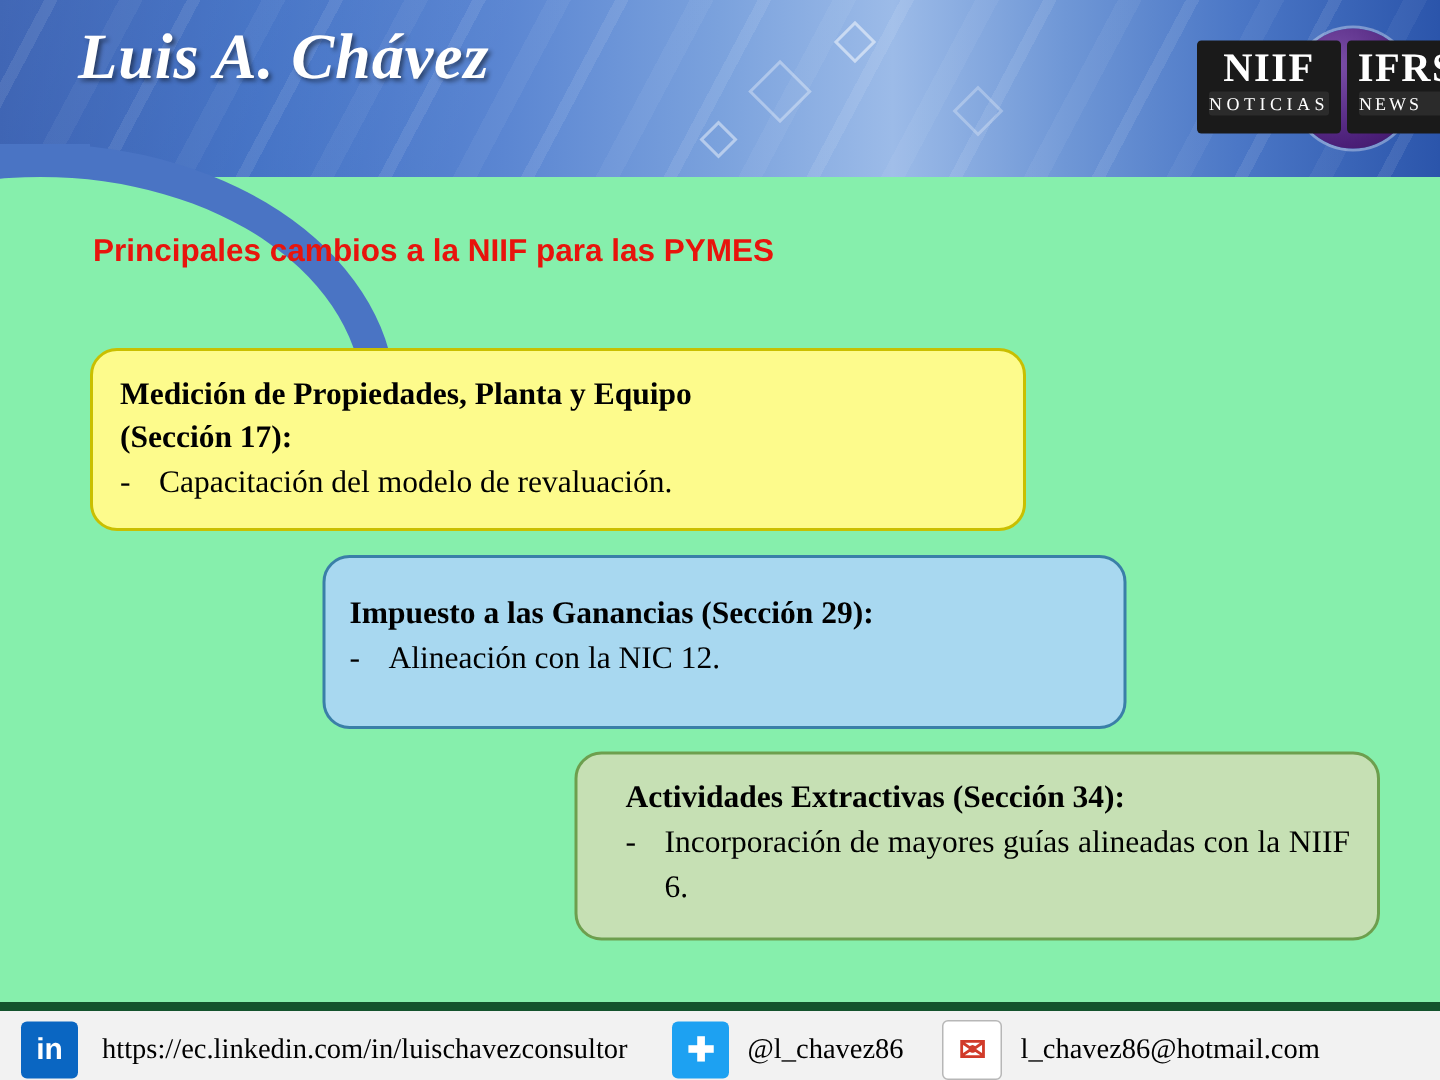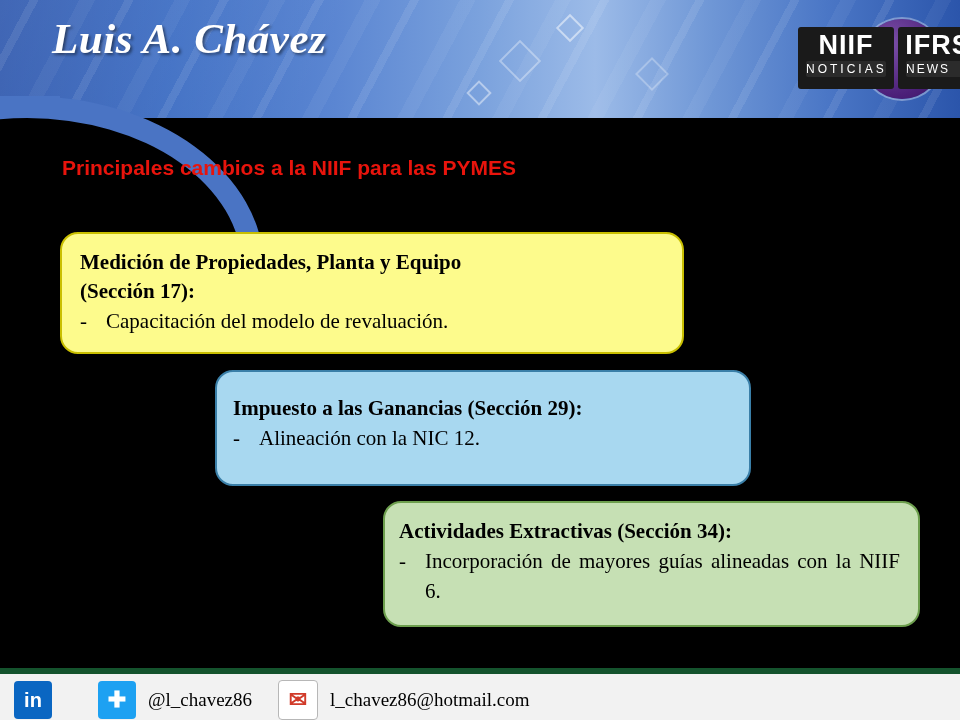--- a/index.html
+++ b/index.html
@@ -10,21 +10,21 @@
     width: 960px;
     height: 720px;
     font-family: "Liberation Sans", sans-serif;
     background: #ffffff;
     overflow: hidden;
   }
   .slide {
     position: relative;
     width: 960px;
     height: 720px;
-    background: #000000;
+    background: #86efac;
     overflow: hidden;
   }
 
   
   .header {
     position: absolute;
     left: 0; top: 0;
     width: 960px;
     height: 118px;
     background:
@@ -80,21 +80,21 @@
     margin-top: 2px;
     margin-left: 20px;
     text-shadow: 1px 1px 2px rgba(0,0,0,0.45);
     white-space: nowrap;
   }
 
   
   .logo {
     position: absolute;
     right: 18px; top: 17px;
-    width: 144px; height: 84px;
+    width: 144px; height: 84px; font-family: Liberation Serif, serif;
   }
   .logo-circle {
     position: absolute;
     left: 64px; top: 2px;
     width: 80px; height: 80px;
     border-radius: 50%;
     background: radial-gradient(circle at 35% 30%, #7b4fa8 0%, #4b1f78 70%, #3a1460 100%);
     box-shadow: 0 0 0 2px rgba(255,255,255,0.35);
   }
   .logo-left {
@@ -201,21 +201,21 @@
     width: 536px; height: 116px;
     background: #a8d8f0;
     border: 2px solid #3a7fa8;
     padding: 22px 18px 0 16px;
   }
   .box-green {
     left: 383px; top: 501px;
     width: 537px; height: 126px;
     background: #c6e0b4;
     border: 2px solid #6d9f4e;
-    padding: 14px 18px 0 14px;
+    padding: 14px 18px 0 32px;
   }
   .t-bold {
     font-weight: bold;
     font-size: 21px;
     line-height: 29px;
   }
   .t-norm {
     font-weight: normal;
     font-size: 21px;
     line-height: 30px;
@@ -345,20 +345,21 @@
     <div class="bullet-row">
       <div class="bullet-dash">-</div>
       <div class="bullet-text t-norm">Incorporación de mayores guías alineadas con la NIIF 6.</div>
     </div>
   </div>
 
   <div class="footer">
     <div class="footer-inner">
       <div class="fi-icon icon-linkedin">in</div>
       <div class="sp-a"></div>
+      <div class="fi-text">https://ec.linkedin.com/in/luischavezconsultor</div>
       <div class="sp-b"></div>
       <div class="fi-icon icon-twitter">✚</div>
       <div class="sp-c"></div>
       <div class="fi-text">@l_chavez86</div>
       <div class="sp-d"></div>
       <div class="fi-icon icon-mail">✉</div>
       <div class="sp-e"></div>
       <div class="fi-text">l_chavez86@hotmail.com</div>
     </div>
   </div>

